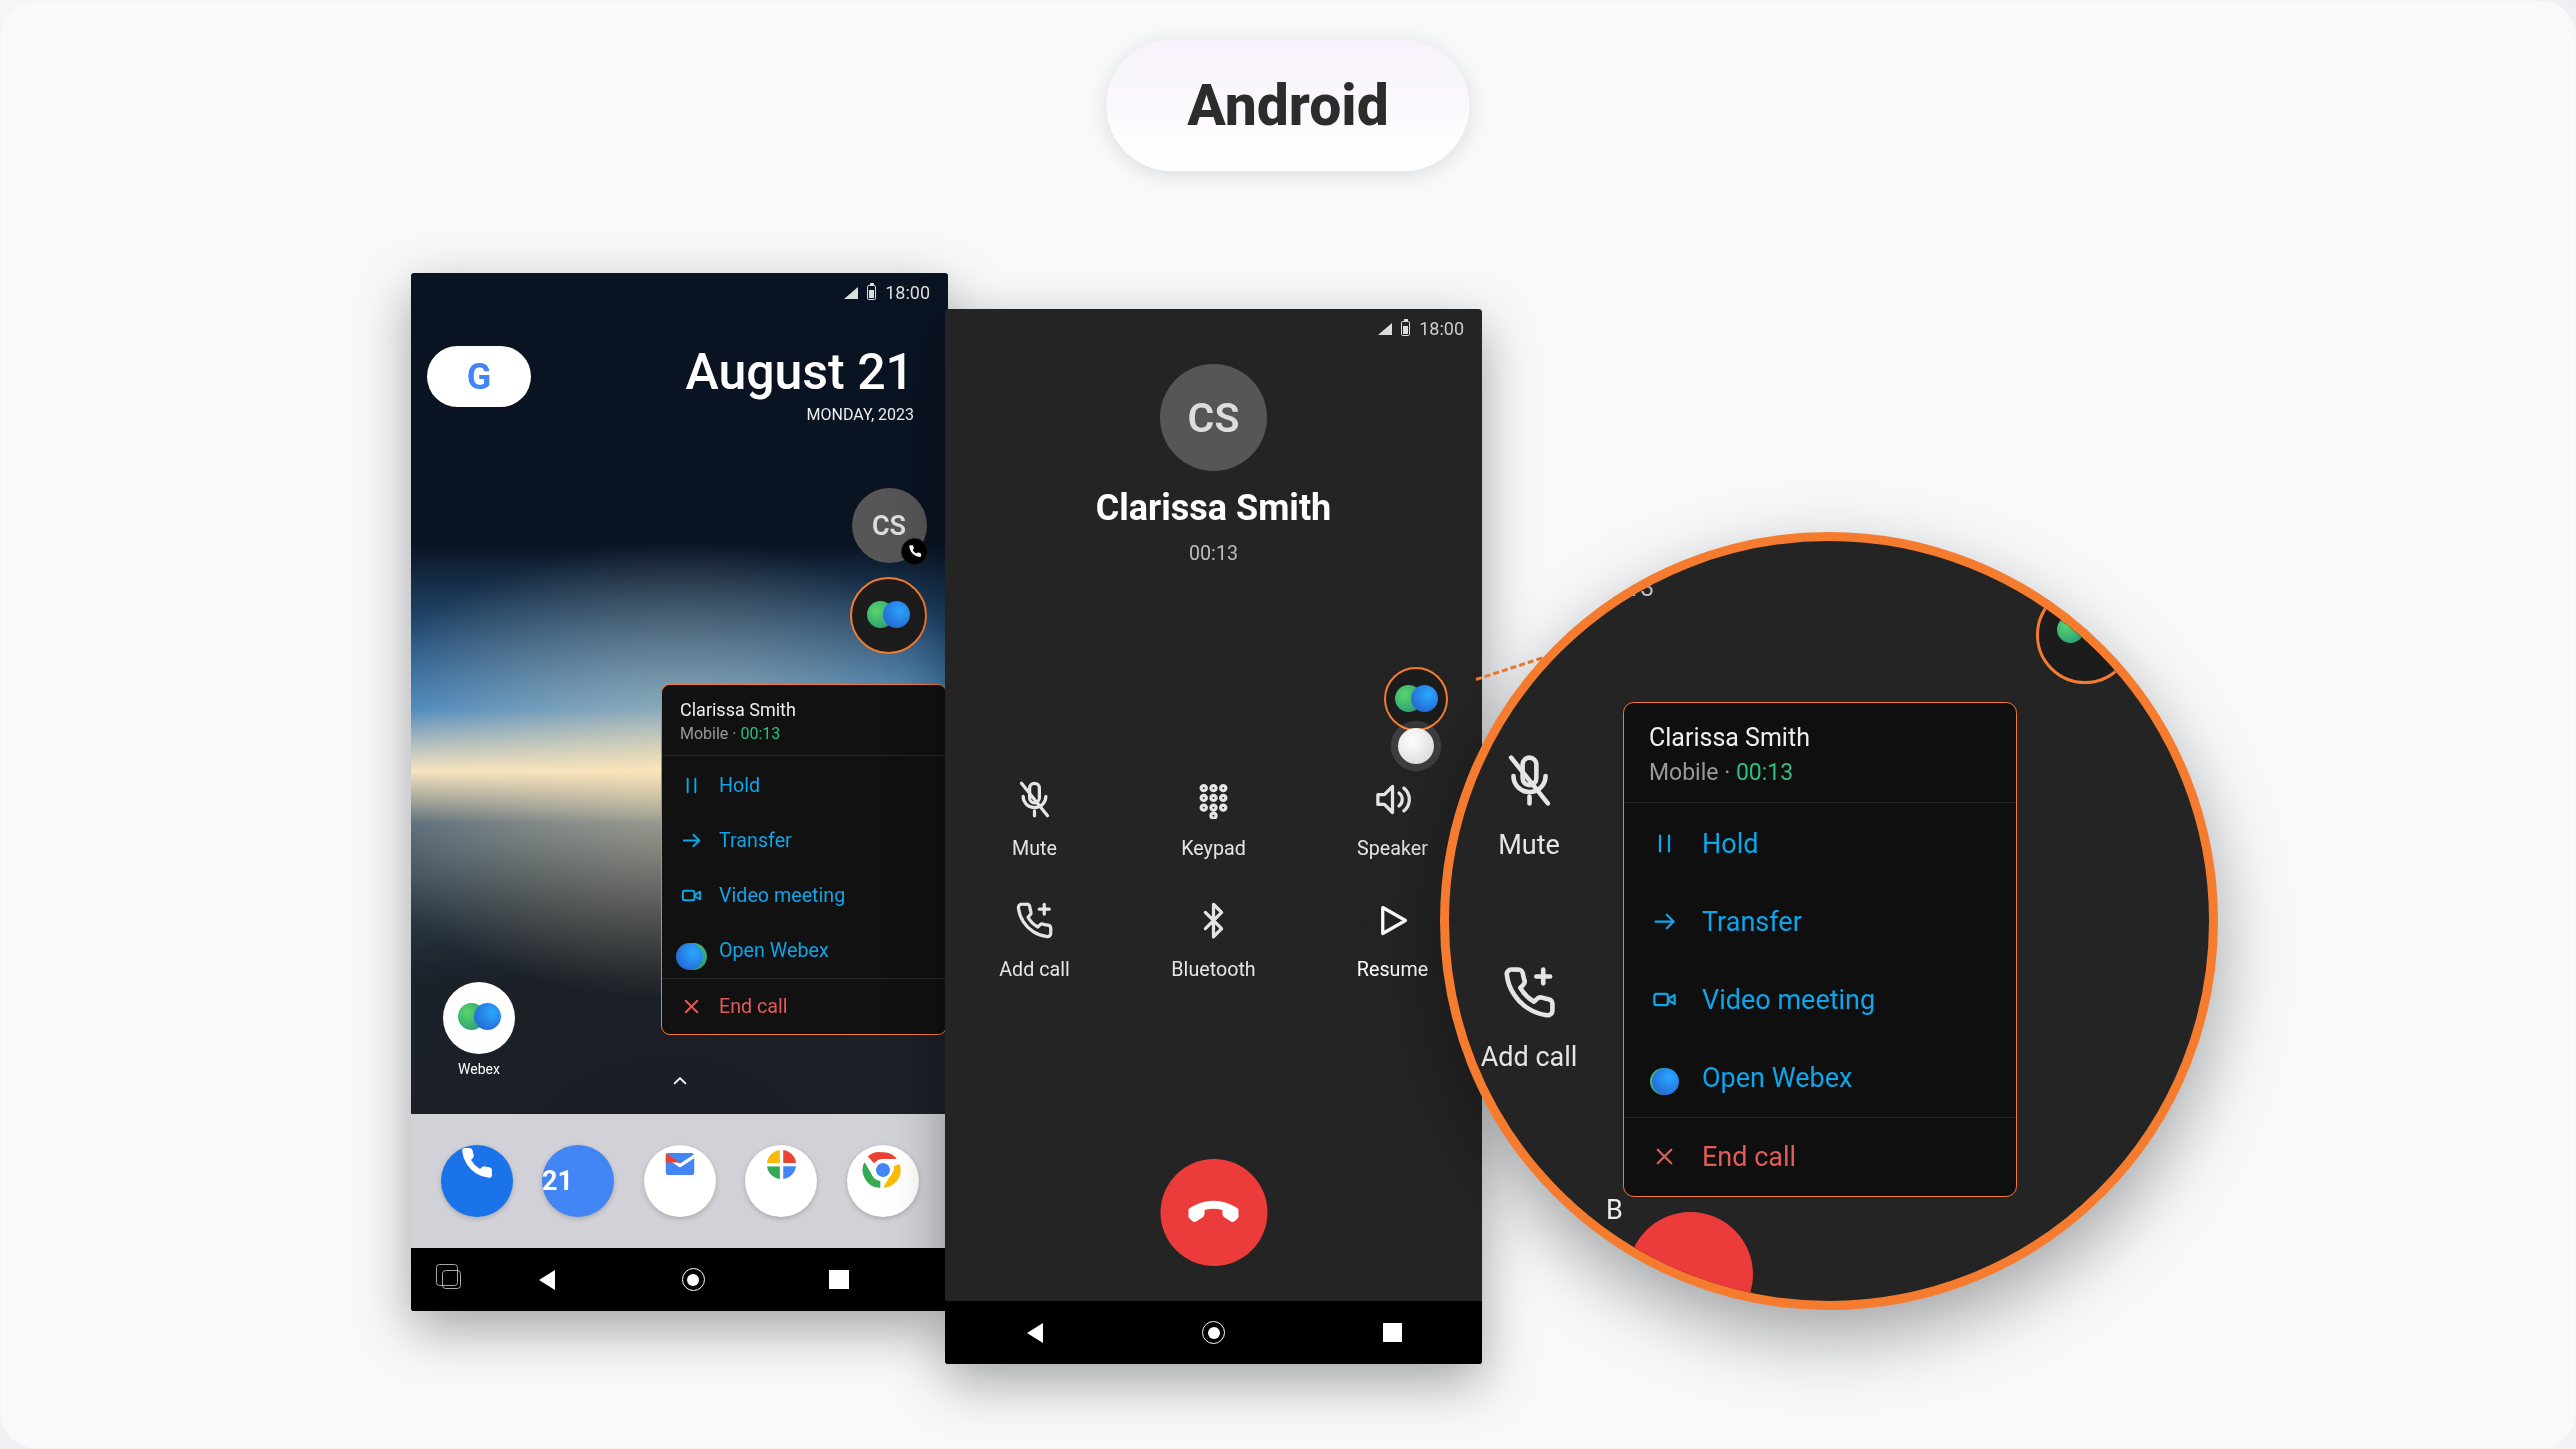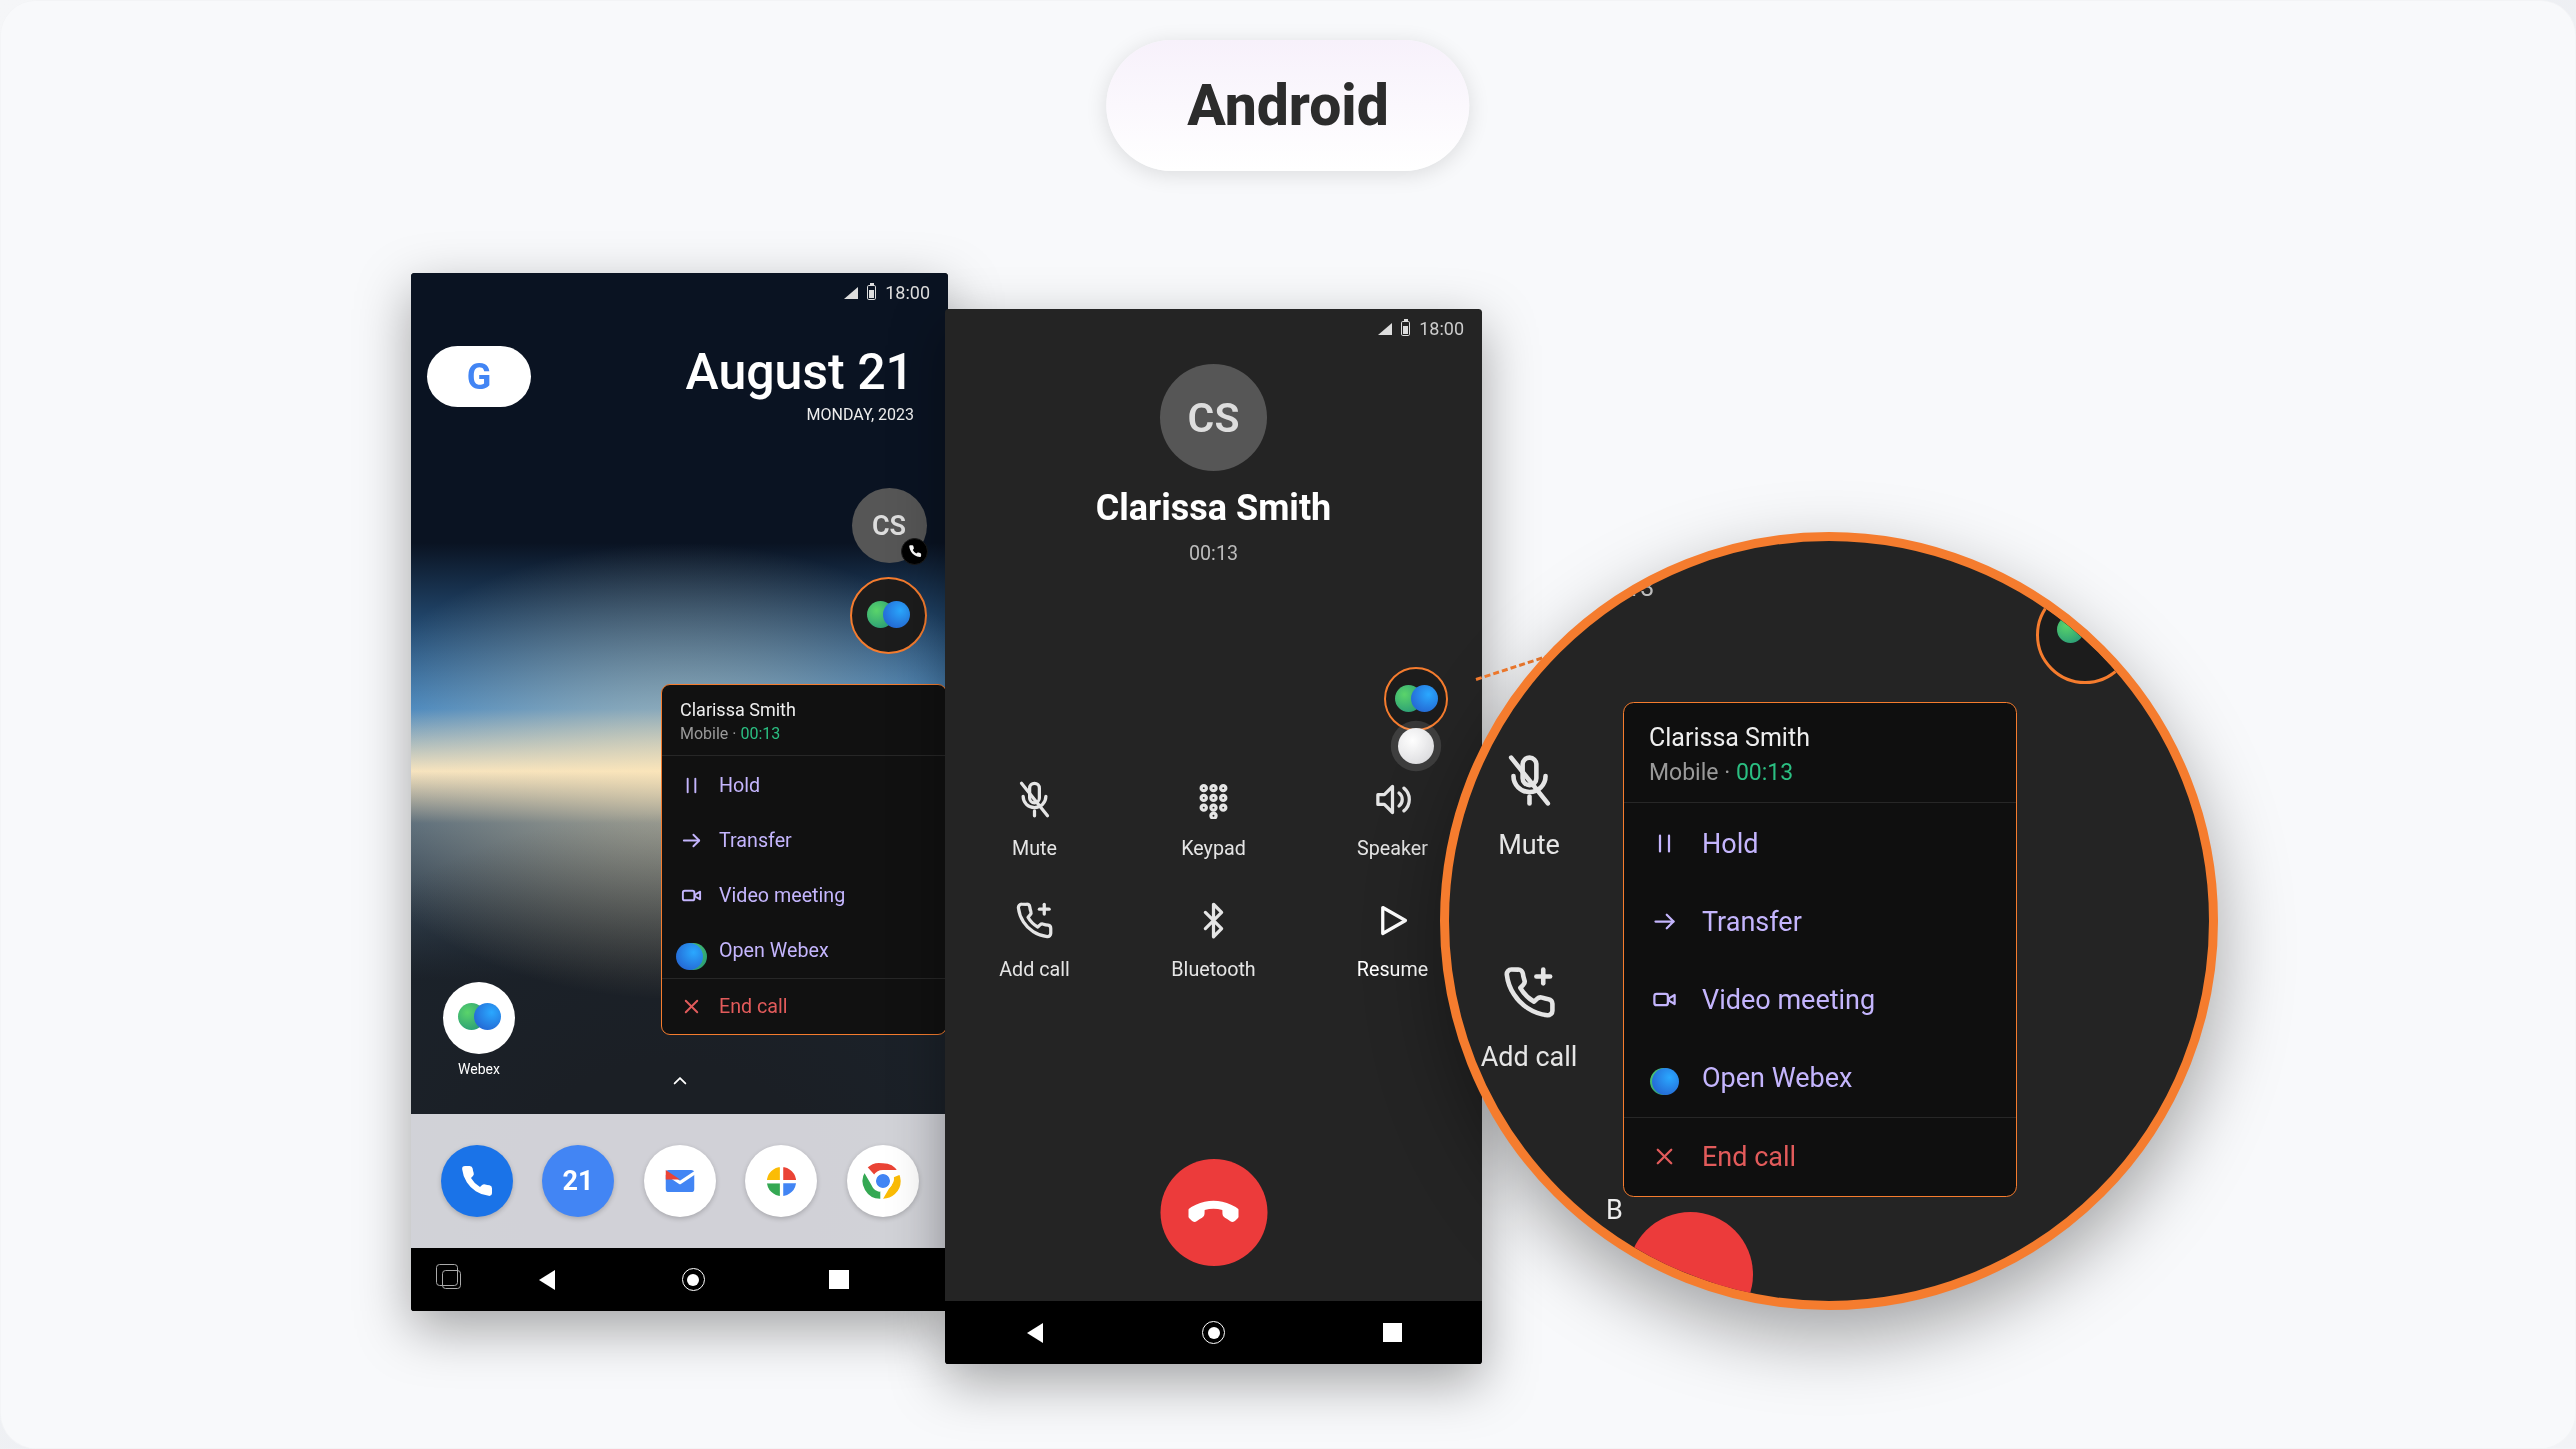--- a/index.html
+++ b/index.html
@@ -106,37 +106,37 @@
 
   .ctx-menu {
     position:absolute; background:#111; border:0.9px solid #f57c2e; border-radius:9px;
     overflow:hidden;
   }
   .ctx-head { padding: 14.3px 18px 10.7px; }
   .ctx-head .name { font-size: 18px; color:#eee; }
   .ctx-head .sub { font-size: 16px; margin-top:3.6px; }
   .ctx-head .sub .grey{ color:#9a9a9a; } .ctx-head .sub .green{ color:#2bbf82; }
   .ctx-row {
-    display:flex; align-items:center; gap:16px; padding: 16px 18px; font-size:18px; color:#c4b5fd;
+    display:flex; align-items:center; gap:16px; padding: 16px 18px; font-size:18px; color:#0ea5e9;
   }
   .ctx-row.end { color:#e25b5b; border-top:0.9px solid #272727; }
   .ctx-div { height:0.9px; background:#272727; margin: 1.8px 0; }
   .ctx-icon { width:23px; display:flex; justify-content:center; color:inherit; }
 
   .phoneA .ctx-menu { top: 411px; left: 250px; width: 286px; }
   .phoneA .ctx-row { font-size: 19.7px; }
 
   .caret-up { position:absolute; left:50%; transform:translateX(-50%); bottom: 215px; color:#fff; font-size:19.7px; }
 
   .dock {
     position:absolute; bottom: 63px; left:0; right:0; height: 134px;
     background: rgba(235,235,240,.88);
     display:flex; align-items:center; justify-content:space-evenly;
   }
-  .app-icon { width:72px; height:72px; border-radius:50%; background:#fff; display:flex; align-items:center; justify-content:center; box-shadow: 0 1.8px 5.4px rgba(0,0,0,.2); font-size:36px; }
+  .app-icon { width:72px; height:72px; border-radius:50%; background:#fff; display:flex; justify-content:center; box-shadow: 0 1.8px 5.4px rgba(0,0,0,.2); font-size:36px; }
   .app-phone { background:#1a73e8; color:#fff; }
   .app-cal   { background:#fff; }
   .app-mail  { background:#fff; }
   .app-photos{ background:#fff; }
   .app-chrome{ background:#fff; }
 
   .wx-label {
     position:absolute; bottom: 234px; left: 32px; text-align:center; color:#fff; font-size:14px;
   }
   .wx-app-icon {

